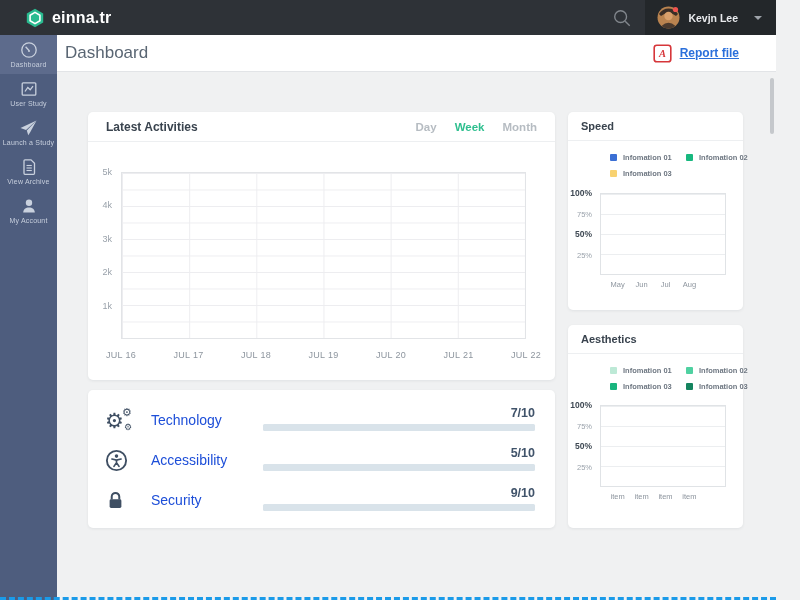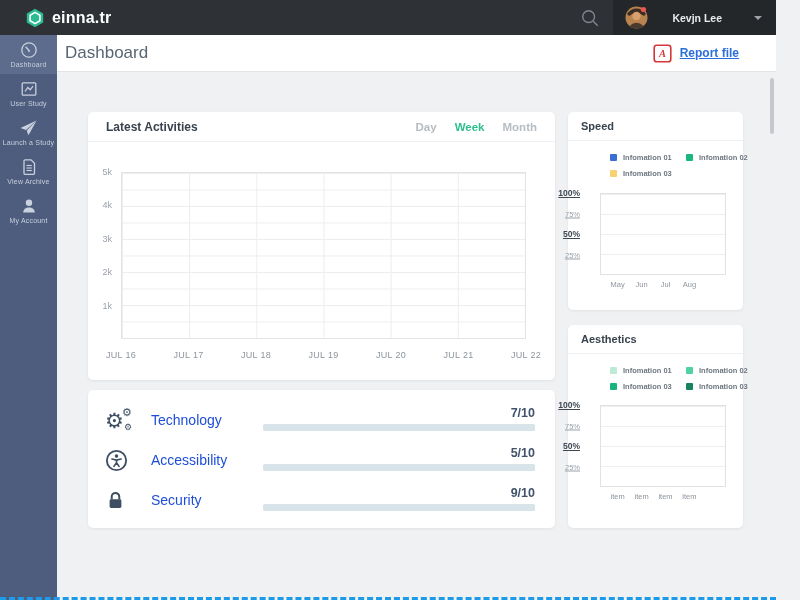--- a/index.html
+++ b/index.html
@@ -6,21 +6,21 @@
   html,body { width:800px; height:600px; }
   body { font-family:"Liberation Sans", sans-serif; background:#f0f1f2; }
   .page { position:relative; width:776px; height:600px; overflow:hidden; background:#f0f1f2; }
 
   
   .navbar { position:absolute; top:0; left:0; right:0; height:35px; background:#2e3237; display:flex; align-items:center; padding-left:25px; z-index:5; }
   .brand { display:flex; align-items:center; gap:7px; }
   .brand-text { color:#fff; font-size:16px; font-weight:800; letter-spacing:.2px; }
   .nav-right { margin-left:auto; display:flex; align-items:center; height:100%; }
   .search-btn { display:flex; align-items:center; justify-content:center; width:46px; height:100%; cursor:pointer; }
-  .user-block { display:flex; align-items:center; gap:24px; height:100%; background:rgba(0,0,0,.22); padding:0 14px 0 12px; min-width:128px; cursor:pointer; }
+  .user-block { display:flex; align-items:center; gap:8px; height:100%; background:rgba(0,0,0,.22); padding:0 14px 0 12px; min-width:128px; cursor:pointer; }
   .avatar-wrap { position:relative; width:23px; height:23px; }
   .user-name { color:#e9ebee; font-size:10.5px; font-weight:600; }
   .caret { width:0; height:0; border-left:4px solid transparent; border-right:4px solid transparent; border-top:4px solid #9ea3a9; margin-left:8px; }
 
   
   .sidebar { position:absolute; top:35px; left:0; bottom:0; width:57px; background:#4e5d7e; z-index:4; }
   .side-item { height:39px; display:flex; flex-direction:column; align-items:center; justify-content:center; cursor:pointer; }
   .side-item.active { background:#5d6b8c; }
   .side-item svg { display:block; }
   .side-label { font-size:7px; color:#c7cfdd; margin-top:2px; letter-spacing:.2px; }
@@ -77,21 +77,21 @@
   .legend-label { font-size:7.5px; color:#6d7681; white-space:nowrap; }
 
   .sm-chart { position:absolute; left:32px; right:17px; height:96px; }
   .card-speed .sm-chart { top:81px; }
   .card-aesthetics .sm-chart { top:80px; }
   .sm-plot { position:absolute; left:0; right:0; top:0; bottom:14px; border:1px solid #e0e3e6;
     background-image: linear-gradient(to bottom, #eceef0 1px, transparent 1px);
     background-size: 100% 25%;
   }
   .sm-yticks { position:absolute; left:-30px; width:26px; top:0; bottom:14px; }
-  .sm-yticks span { position:absolute; right:16px; transform:translateY(-50%); font-size:7.5px; color:#9aa2ab;text-decoration:underline; }
+  .sm-yticks span { position:absolute; right:4px; transform:translateY(-50%); font-size:7.5px; color:#9aa2ab; }
   .sm-yticks span:nth-child(odd) { font-size:8.5px; font-weight:700; color:#3e4853; }
   .sm-xticks { position:absolute; left:0; right:0; bottom:0; height:10px; }
   .sm-xticks span { position:absolute; bottom:0; transform:translateX(-50%); font-size:7.5px; color:#8d959e; }
 
   
   .scroll-thumb { position:absolute; right:2px; top:78px; width:4px; height:56px; background:#c5c8cc; border-radius:2px; z-index:6; }
   .bottom-line { position:absolute; left:0; right:0; bottom:0; border-top:3px dashed #1b9be9; z-index:9; }
 </style>
 </head>
 <body>

